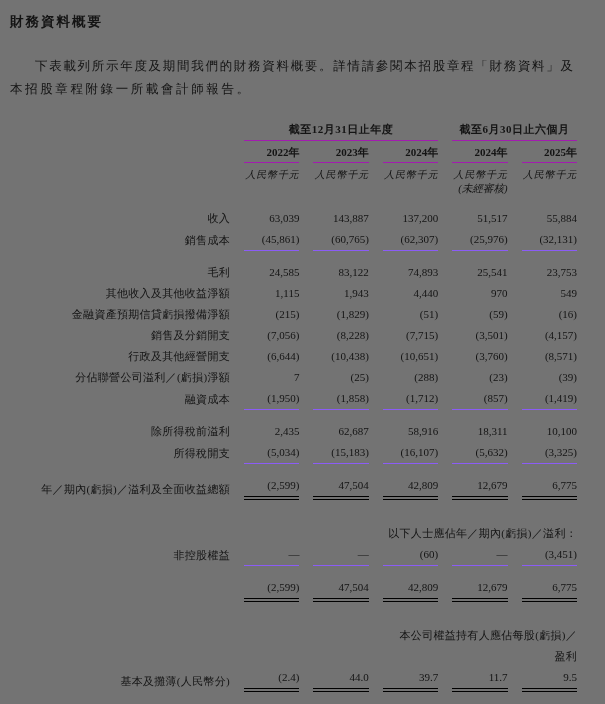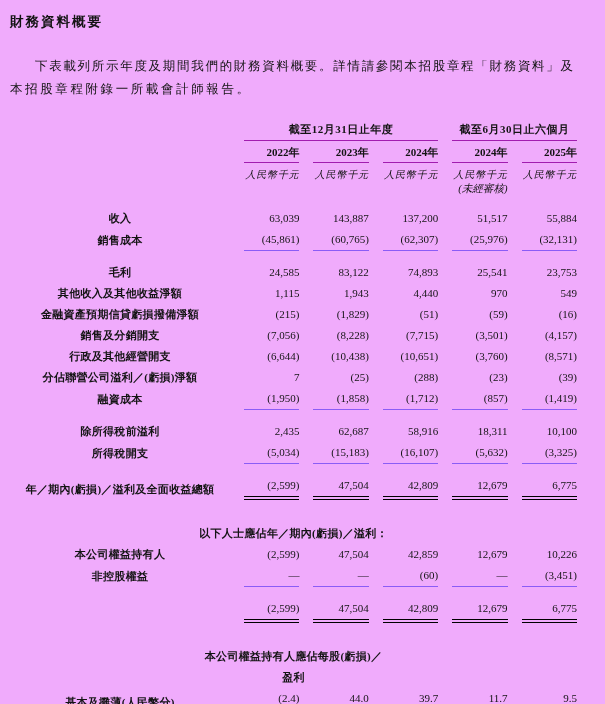--- a/index.html
+++ b/index.html
@@ -2,21 +2,21 @@
 <html><head>
 <meta charset="utf-8">
 <style>
   html, body { margin: 0; padding: 0; background: #ffffff; }
   .page {
     position: relative;
     width: 605px;
     height: 704px;
     box-sizing: border-box;
     padding: 14px 32px 0 10px;
-    background: #f0abfc;
+    background: #737373;
     color: #141414;
     font-family: "Liberation Serif", "DejaVu Serif", serif;
     overflow: hidden;
   }
   .doc-title {
     margin: 0;
     font-size: 13.5px;
     font-weight: bold;
     letter-spacing: 2px;
     line-height: 16px;
@@ -74,25 +74,24 @@
   .note-cell {
     font-style: italic;
     text-align: right;
     font-size: 10.6px;
     line-height: 15px;
   }
   tr.unit-note-row th { padding-bottom: 12px; }
 
   
   td.label {
-    text-align: center;
+    text-align: right;
     letter-spacing: 0.3px;
     line-height: 15px;
     padding: 3px 0;
-    font-weight: bold;
   }
   td.num { text-align: right; padding-left: 14px; }
   .cell { display: block; padding: 3px 0; line-height: 15px; }
   .rule-single { border-bottom: 1px solid #8b5cf6; }
   .rule-double { border-bottom: 4px double #000; }
   .bold { font-weight: bold; }
   .indent { padding-left: 14px; }
   tr.spacer td { height: 11px; }
   tr.spacer.lg td { height: 23px; }
 </style>
@@ -400,38 +399,20 @@
             <div class="cell rule-double">6,775</div>
           </td>
         </tr>
         <tr class="spacer lg">
           <td colspan="6"></td>
         </tr>
         <tr>
           <td colspan="6" class="label bold">以下人士應佔年／期內(虧損)／溢利：</td>
         </tr>
         <tr>
-          <td class="label">本公司權益持有人</td>
-          <td class="num">
-            <div class="cell">(2,599)</div>
-          </td>
-          <td class="num">
-            <div class="cell">47,504</div>
-          </td>
-          <td class="num">
-            <div class="cell">42,859</div>
-          </td>
-          <td class="num">
-            <div class="cell">12,679</div>
-          </td>
-          <td class="num">
-            <div class="cell">10,226</div>
-          </td>
-        </tr>
-        <tr>
           <td class="label">非控股權益</td>
           <td class="num">
             <div class="cell rule-single">—</div>
           </td>
           <td class="num">
             <div class="cell rule-single">—</div>
           </td>
           <td class="num">
             <div class="cell rule-single">(60)</div>
           </td>

